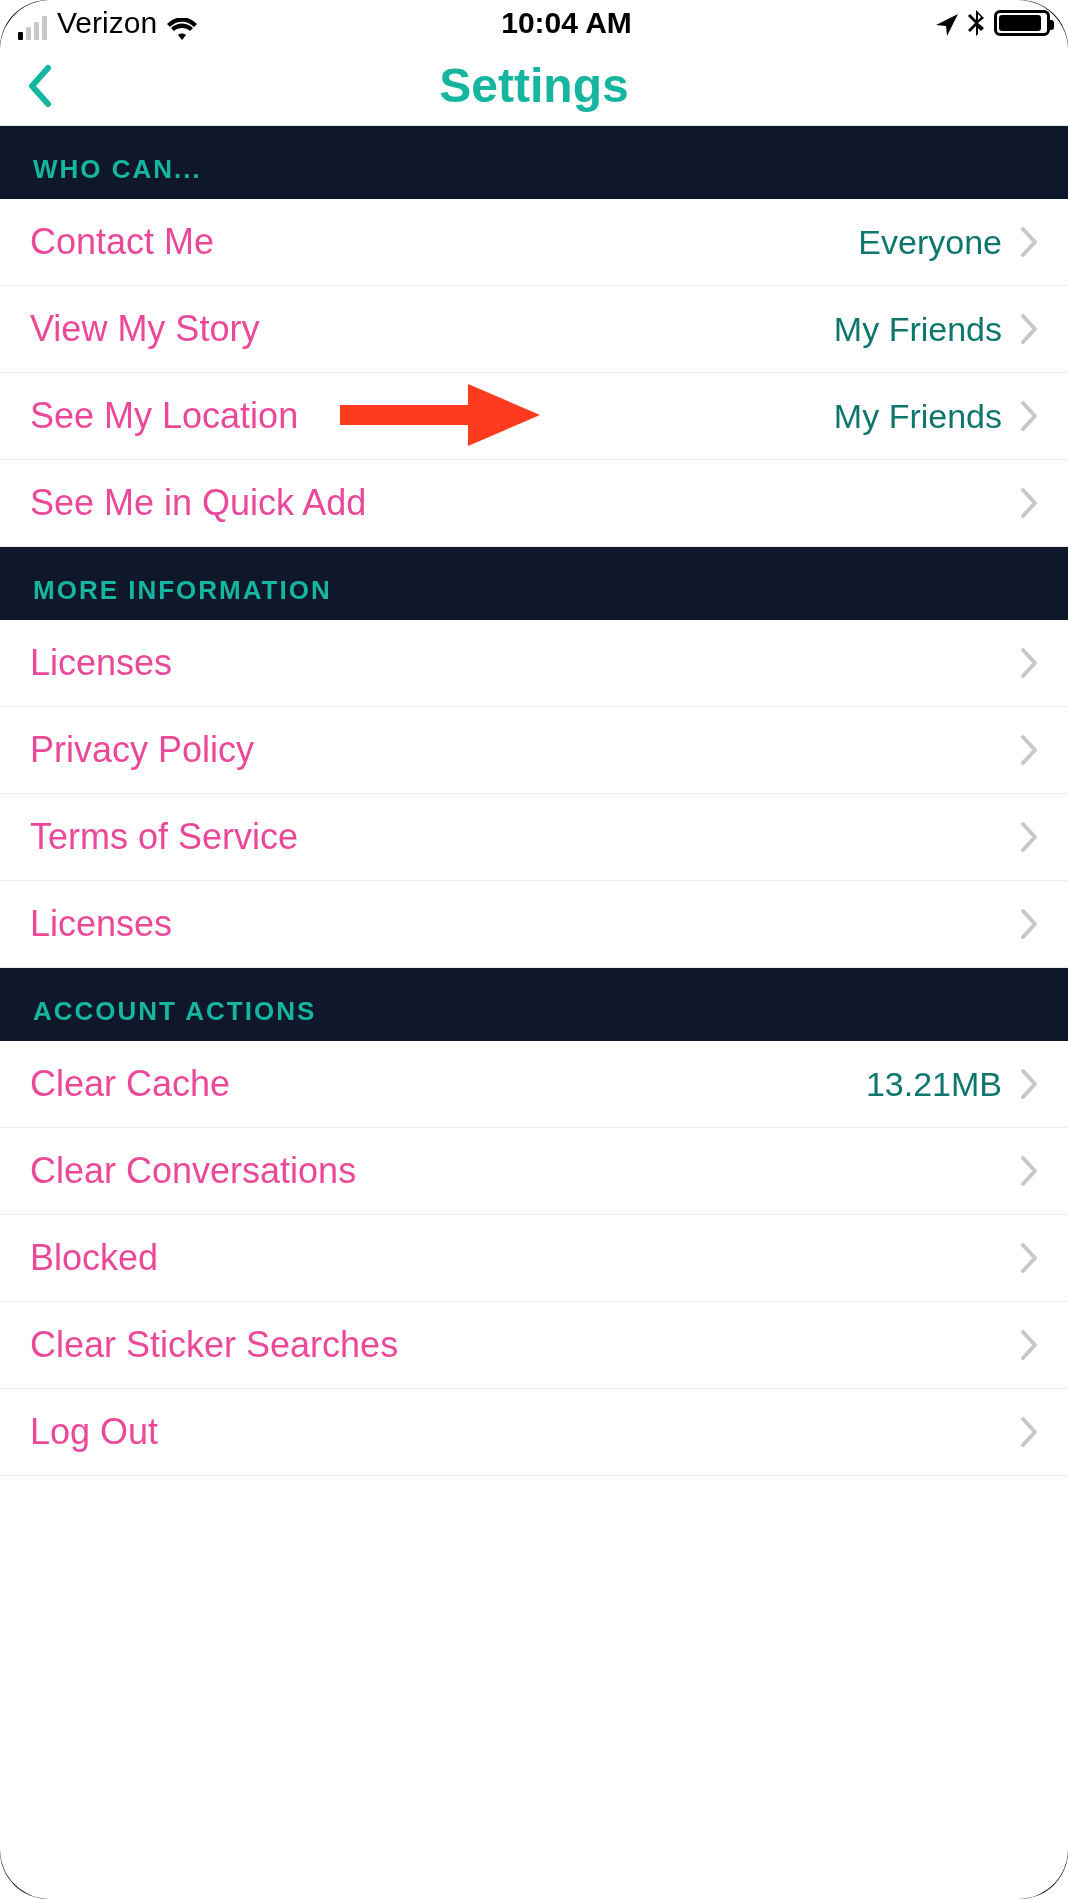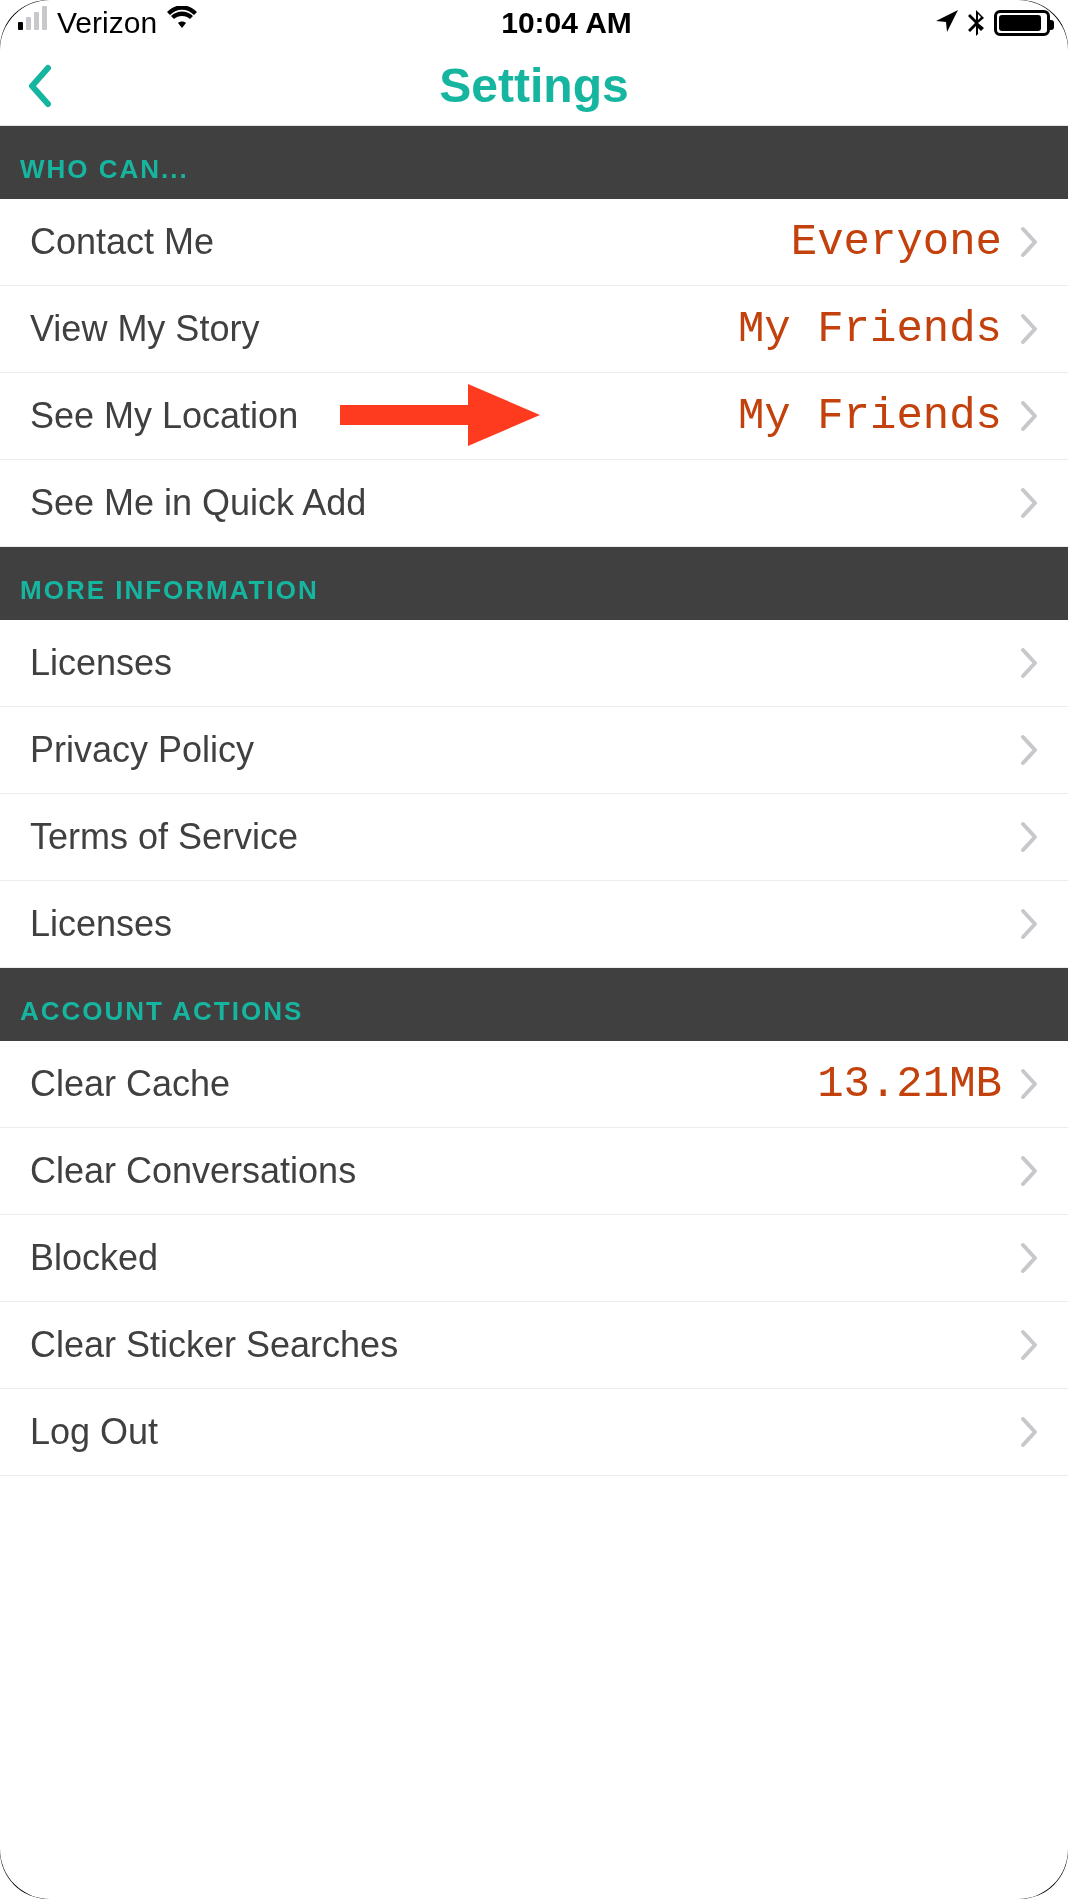--- a/index.html
+++ b/index.html
@@ -30,21 +30,21 @@
   
   .status-bar {
     height: 46px;
     display: flex;
     align-items: center;
     justify-content: space-between;
     padding: 0 18px;
     font-size: 30px;
     font-weight: 500;
   }
-  .status-left, .status-right { display: flex; align-items: flex-start; gap: 10px; }
+  .status-left, .status-right { display: flex; align-items: flex-end; gap: 10px; }
   .signal-bars { display: inline-flex; align-items: flex-end; gap: 3px; height: 24px; }
   .signal-bars span { display: inline-block; width: 5px; background: #c7c7cc; border-radius: 1px; }
   .signal-bars span.active { background: #000; }
   .signal-bars span:nth-child(1){height:8px;}
   .signal-bars span:nth-child(2){height:13px;}
   .signal-bars span:nth-child(3){height:18px;}
   .signal-bars span:nth-child(4){height:24px;}
   .carrier { font-size: 30px; }
   .wifi-icon, .loc-icon, .bt-icon { display:inline-flex; }
   .time { font-weight:600; font-size:30px; }
@@ -70,47 +70,46 @@
     display:flex; align-items:center;
   }
   .nav-title {
     color:#16b5a0;
     font-size:48px;
     font-weight:600;
   }
 
   
   .section-header {
-    background:#404040;
-    padding: 28px 20px 14px;
+    background:#0f172a;
+    padding: 28px 33px 14px;
     color:#16b5a0;
     font-size:26px;
     font-weight:700;
     letter-spacing:2px;
   }
   .row {
     display:flex; align-items:center;
     background:#fff;
     padding: 0 30px;
     height: 87px;
     border-bottom:1px solid #ececec;
     position:relative;
   }
   .row:last-child { border-bottom:none; }
   .row-label {
     font-size:36px;
     font-weight:400;
-    color:#404040;
+    color:#ec4899;
   }
   .row-value {
     margin-left:auto;
-    font-size:44px;
-    color:#c2410c;
+    font-size:34px;
+    color:#0f766e;
     font-weight:400;
-    font-family:Liberation Mono, monospace;
   }
   .chevron {
     margin-left:18px;
     display:inline-flex;
     color:#c7c7cc;
   }
   .chevron svg { width:18px; height:32px; }
 
   
   .annotation-arrow {

